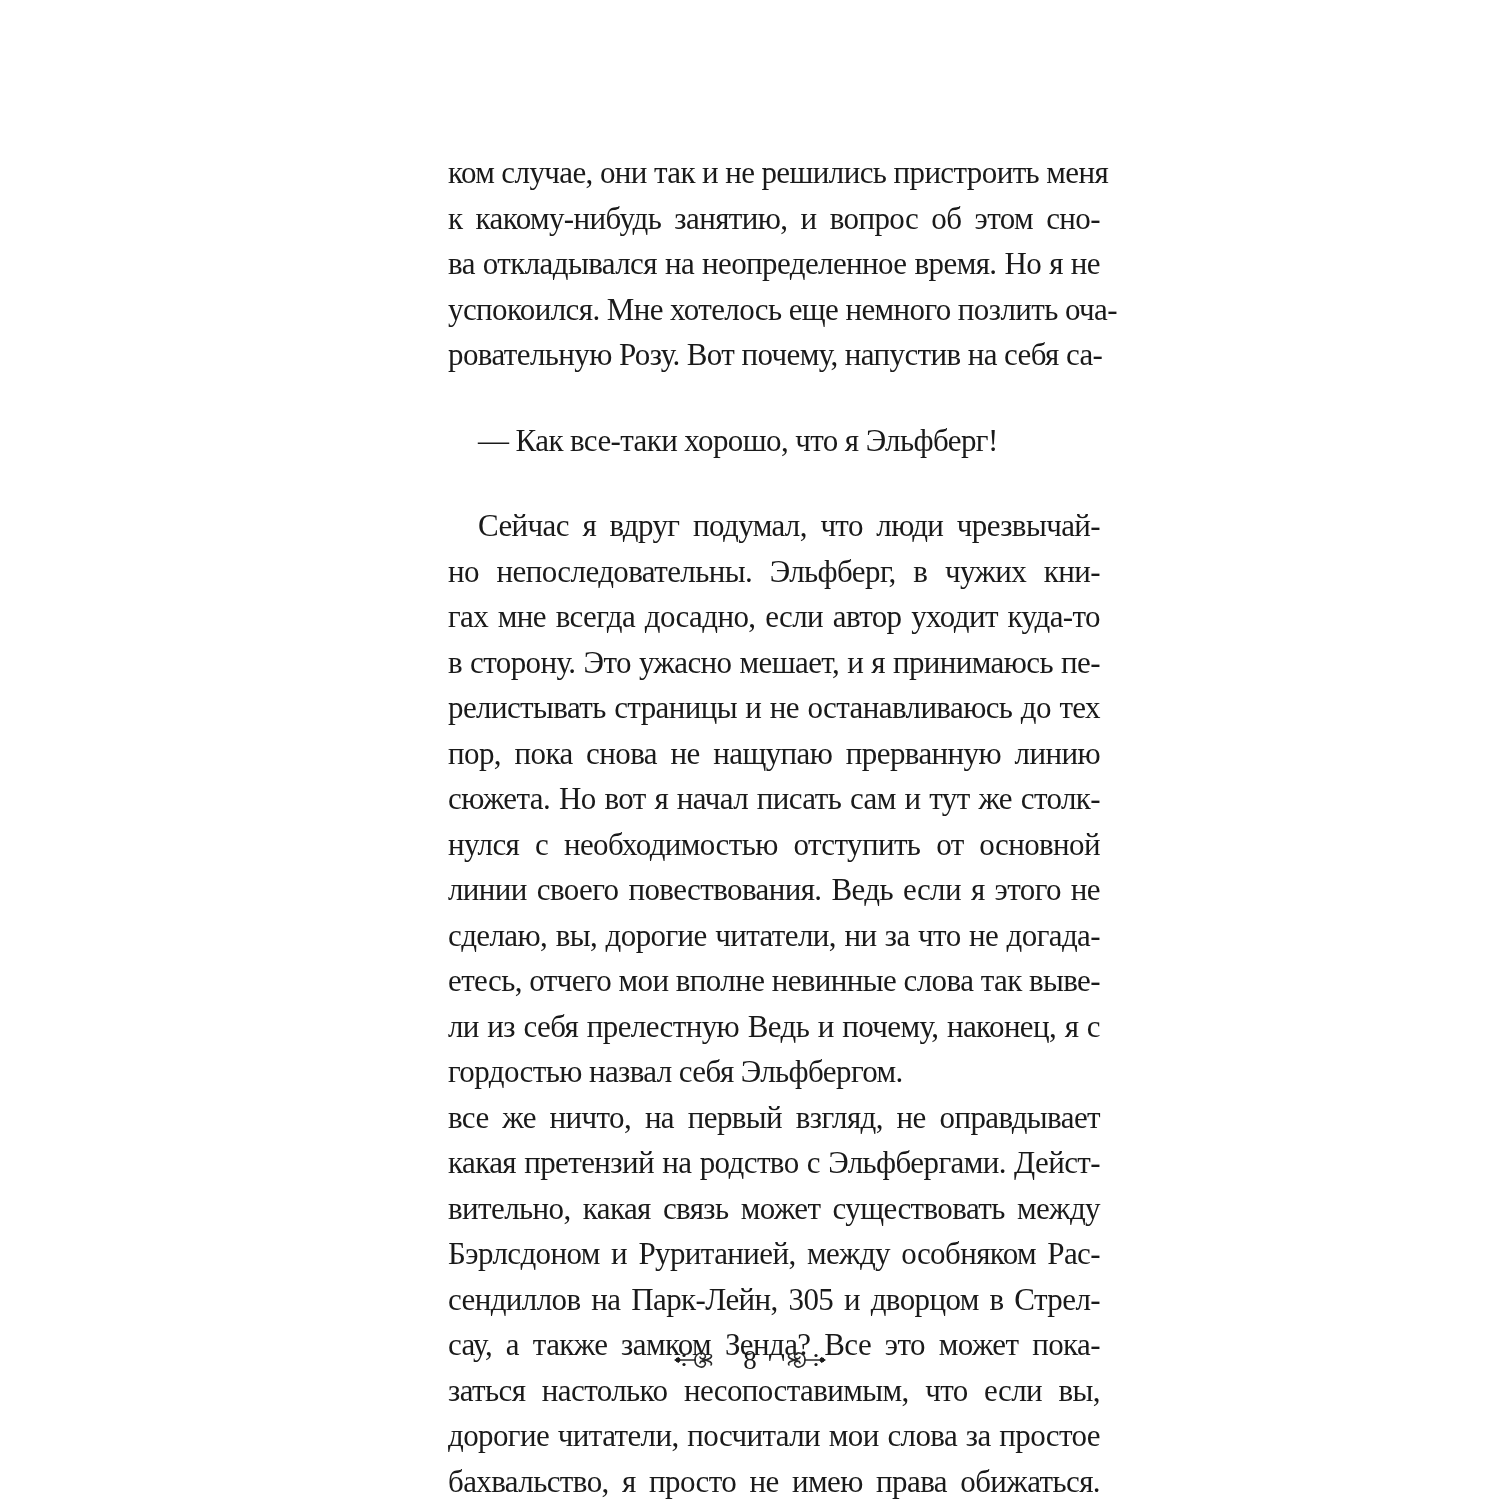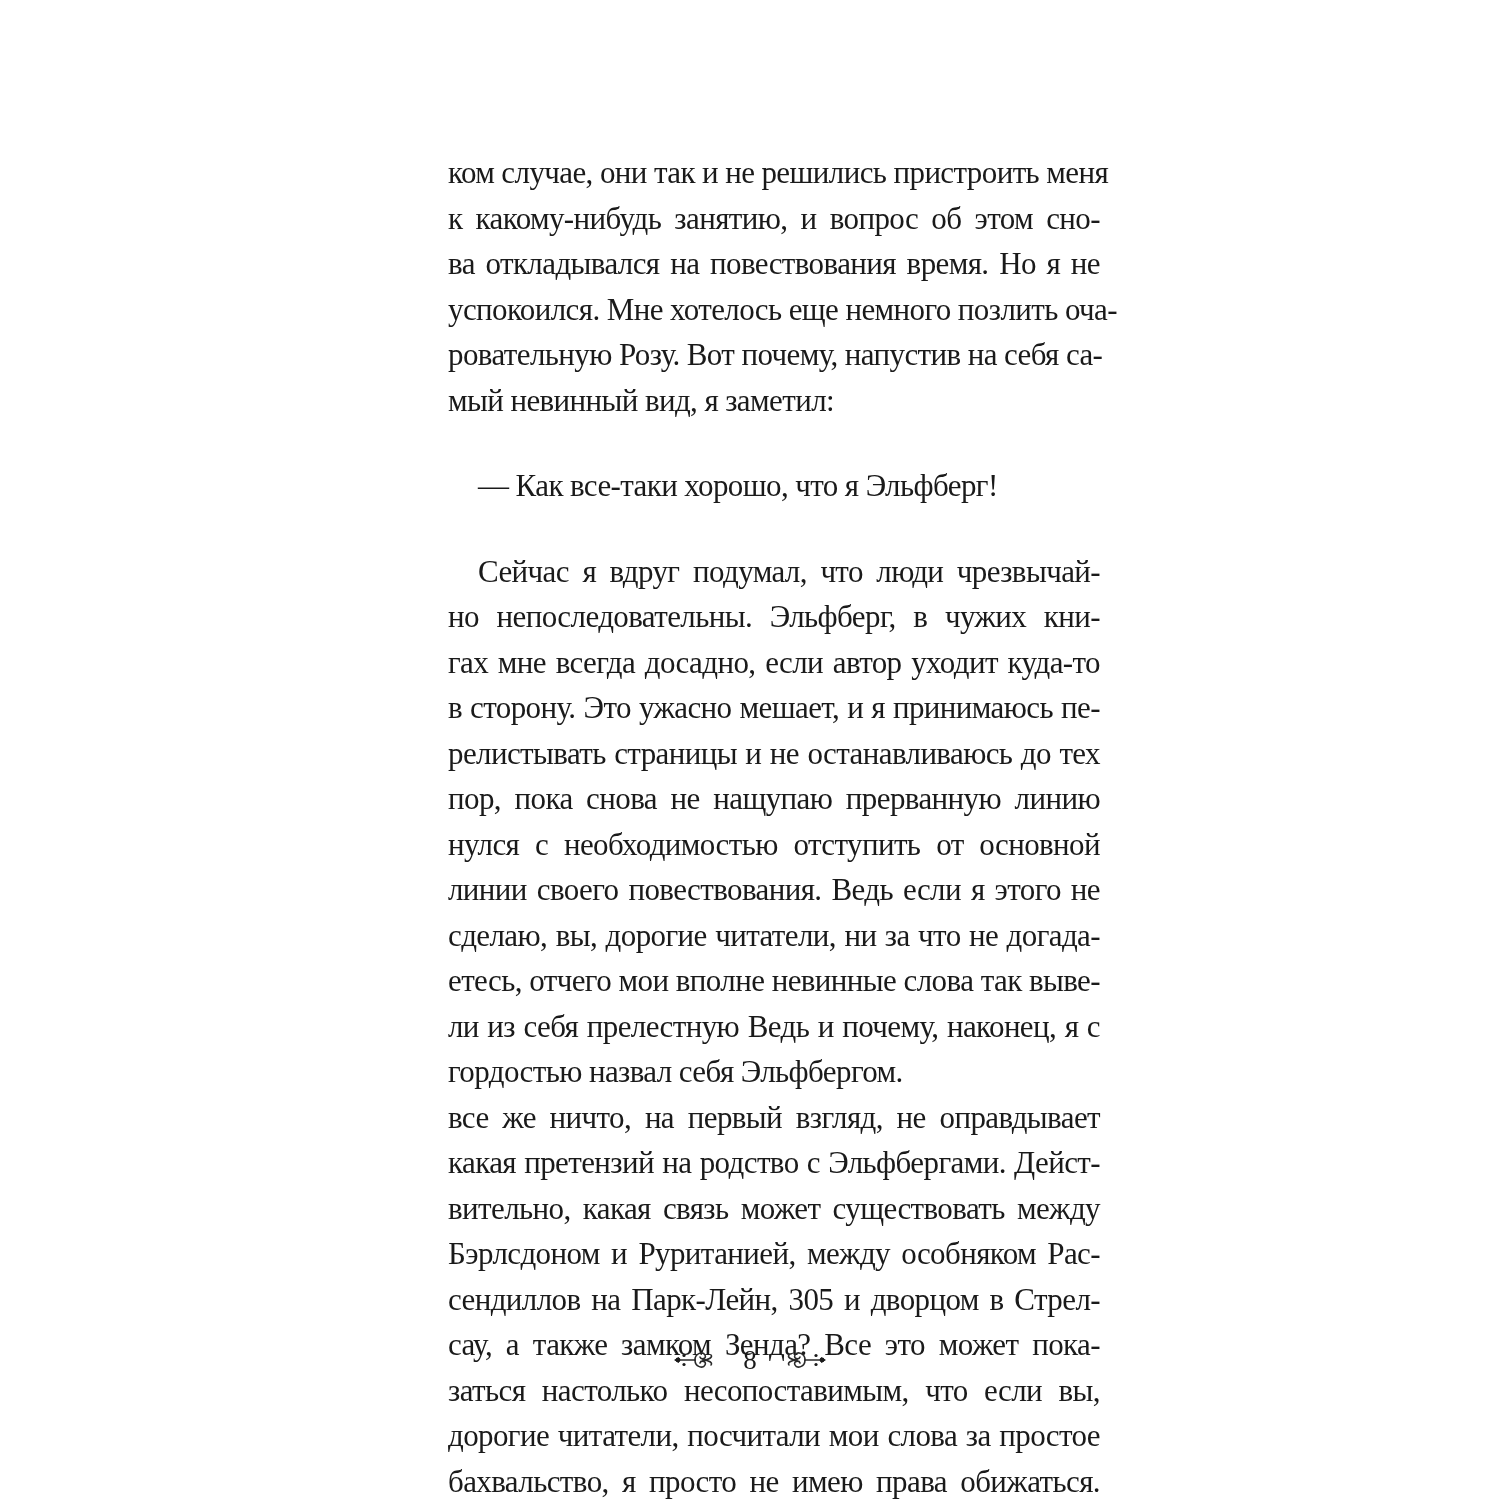--- a/index.html
+++ b/index.html
@@ -67,37 +67,37 @@
   </style>
 </head>
 <body>
 
 <div class="page">
   <div class="text-block">
 
     <div>
       <span class="line">ком случае, они так и не решились пристроить меня</span>
       <span class="line">к какому-нибудь занятию, и вопрос об этом сно-</span>
-      <span class="line">ва откладывался на повествования время. Но я не</span>
+      <span class="line">ва откладывался на неопределенное время. Но я не</span>
       <span class="line">успокоился. Мне хотелось еще немного позлить оча-</span>
       <span class="line">ровательную Розу. Вот почему, напустив на себя са-</span>
-      <span class="line last">мый невинный вид, я заметил:</span>
     </div>
 
     <div>
       <span class="line indent last">— Как все-таки хорошо, что я Эльфберг!</span>
     </div>
 
     <div>
       <span class="line indent">Сейчас я вдруг подумал, что люди чрезвычай-</span>
       <span class="line">но непоследовательны. Эльфберг, в чужих кни-</span>
       <span class="line">гах мне всегда досадно, если автор уходит куда-то</span>
       <span class="line">в сторону. Это ужасно мешает, и я принимаюсь пе-</span>
       <span class="line">релистывать страницы и не останавливаюсь до тех</span>
       <span class="line">пор, пока снова не нащупаю прерванную линию</span>
+      <span class="line">сюжета. Но вот я начал писать сам и тут же столк-</span>
       <span class="line">нулся с необходимостью отступить от основной</span>
       <span class="line">линии своего повествования. Ведь если я этого не</span>
       <span class="line">сделаю, вы, дорогие читатели, ни за что не догада-</span>
       <span class="line">етесь, отчего мои вполне невинные слова так выве-</span>
       <span class="line">ли из себя прелестную Ведь и почему, наконец, я с</span>
       <span class="line last">гордостью назвал себя Эльфбергом.</span>
     </div>
 
     <div>
       <span class="line">все же ничто, на первый взгляд, не оправдывает</span>

